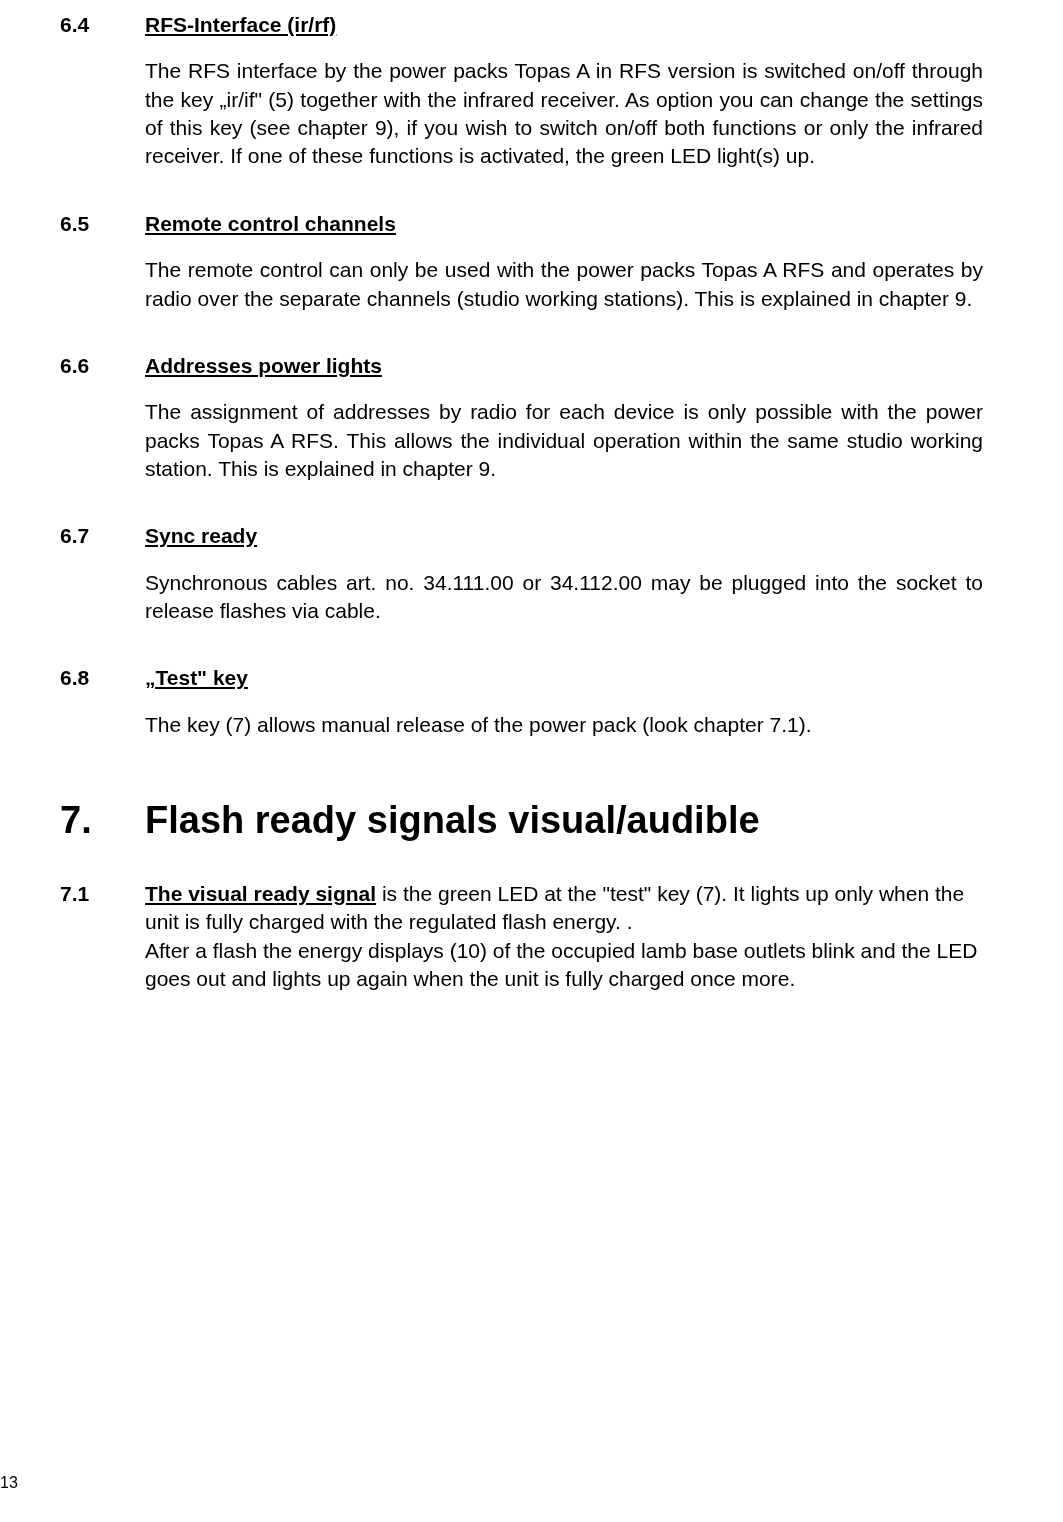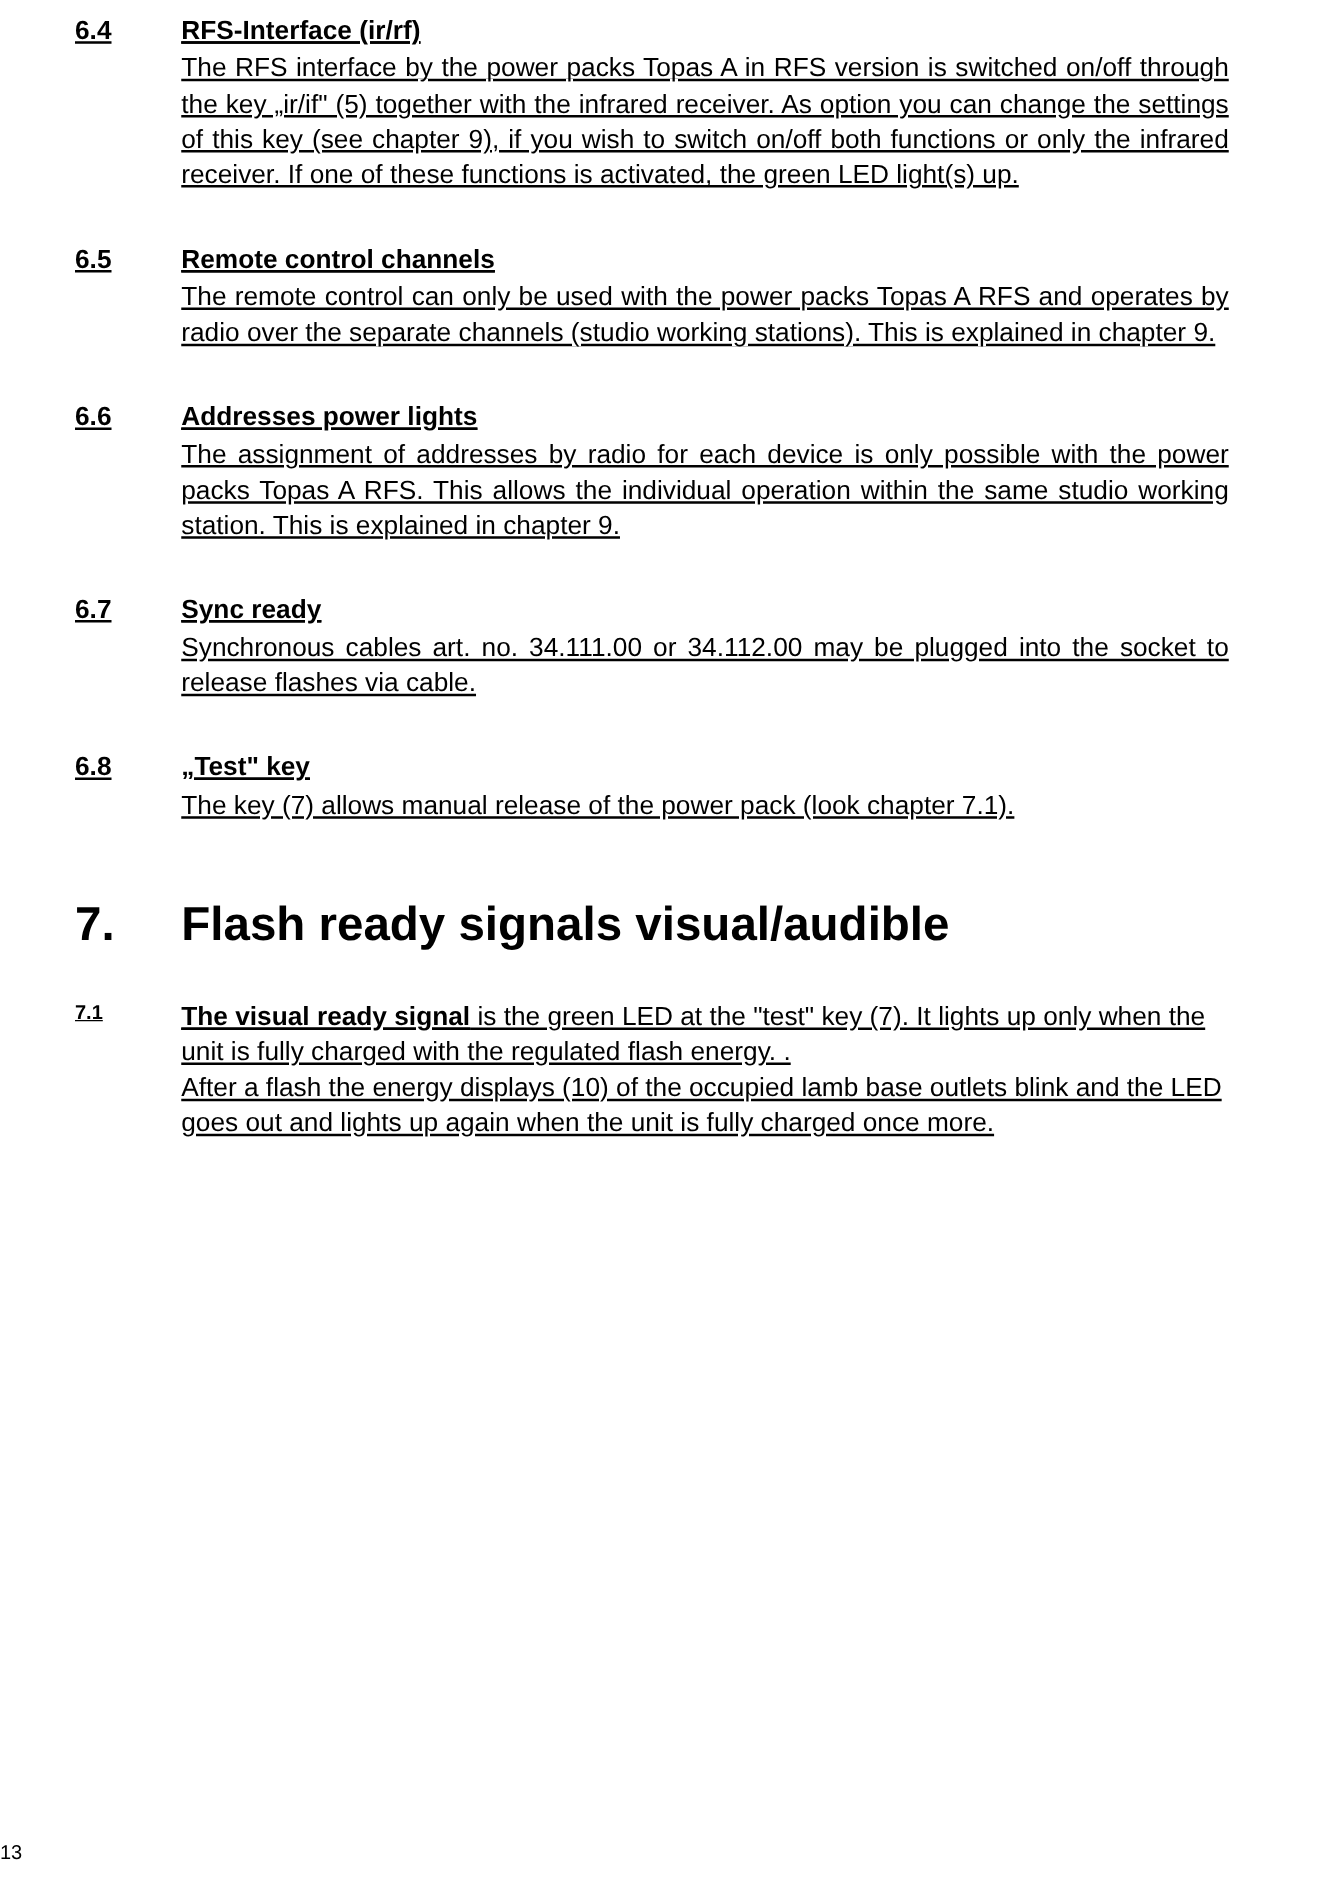--- a/index.html
+++ b/index.html
@@ -10,42 +10,41 @@
   }
   .page {
     width: 1063px;
     height: 1522px;
     padding: 10px 80px 0 60px;
     box-sizing: border-box;
     position: relative;
   }
   .section {
     margin-bottom: 38px;
-    text-decoration: underline;
   }
   .section-row {
     display: flex;
     align-items: flex-start;
   }
   .num {
     width: 85px;
     flex: 0 0 85px;
     font-weight: bold;
     font-size: 21px;
     line-height: 1.4;
   }
   .heading {
     font-weight: bold;
     font-size: 21px;
     text-decoration: underline;
     line-height: 1.4;
   }
   .body-text {
     margin-left: 85px;
-    margin-top: 2px;
+    margin-top: 18px;
     font-size: 21px;
     line-height: 1.35;
     text-align: justify;
   }
   .chapter-row {
     display: flex;
     align-items: baseline;
     margin-top: 60px;
     margin-bottom: 38px;
   }
@@ -60,21 +59,21 @@
     font-size: 38px;
   }
   .sec71-row {
     display: flex;
     align-items: flex-start;
   }
   .sec71-num {
     width: 85px;
     flex: 0 0 85px;
     font-weight: bold;
-    font-size: 16px;
+    font-size: 21px;
     line-height: 1.35;
   }
   .sec71-body {
     font-size: 21px;
     line-height: 1.35;
   }
   .sec71-lead {
     font-weight: bold;
     text-decoration: underline;
   }

